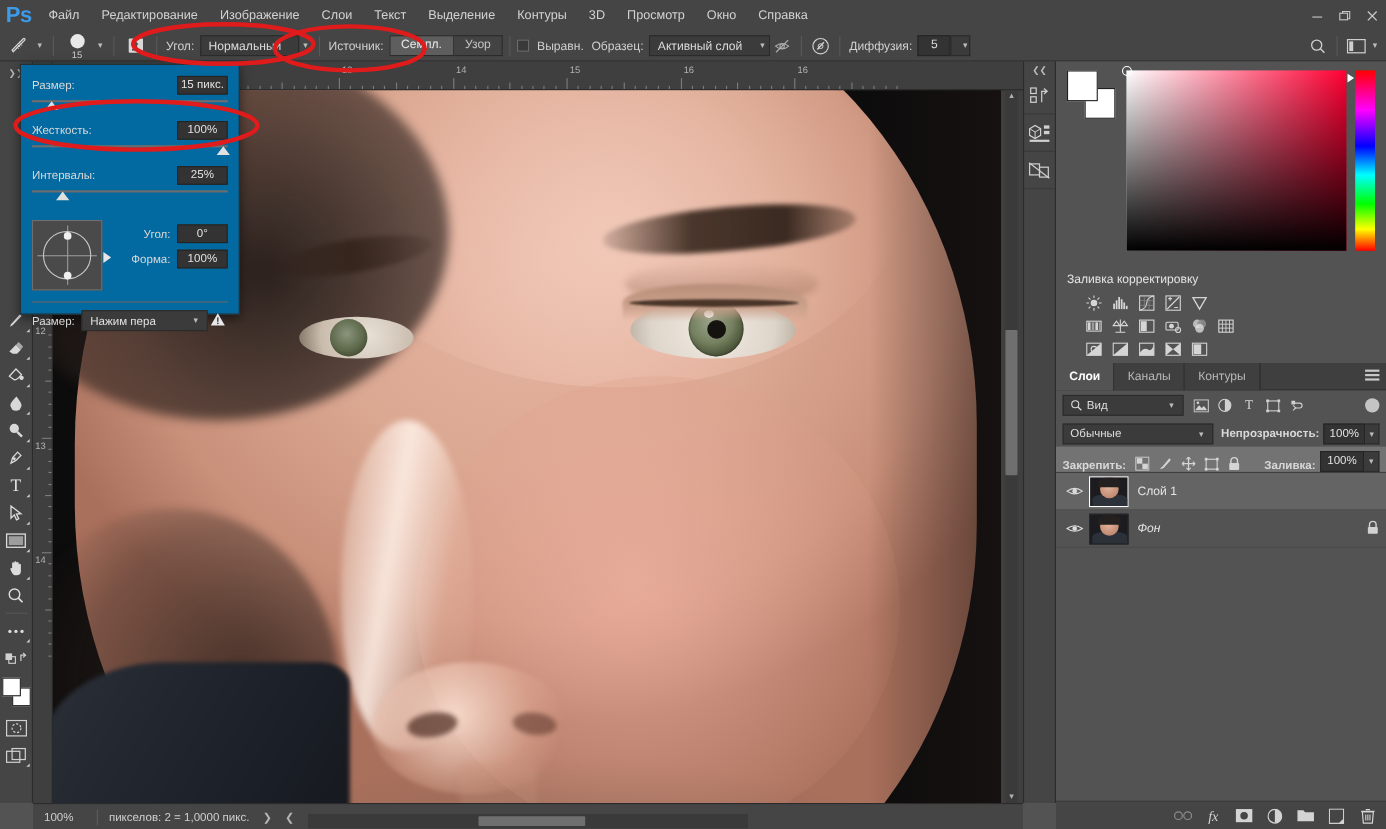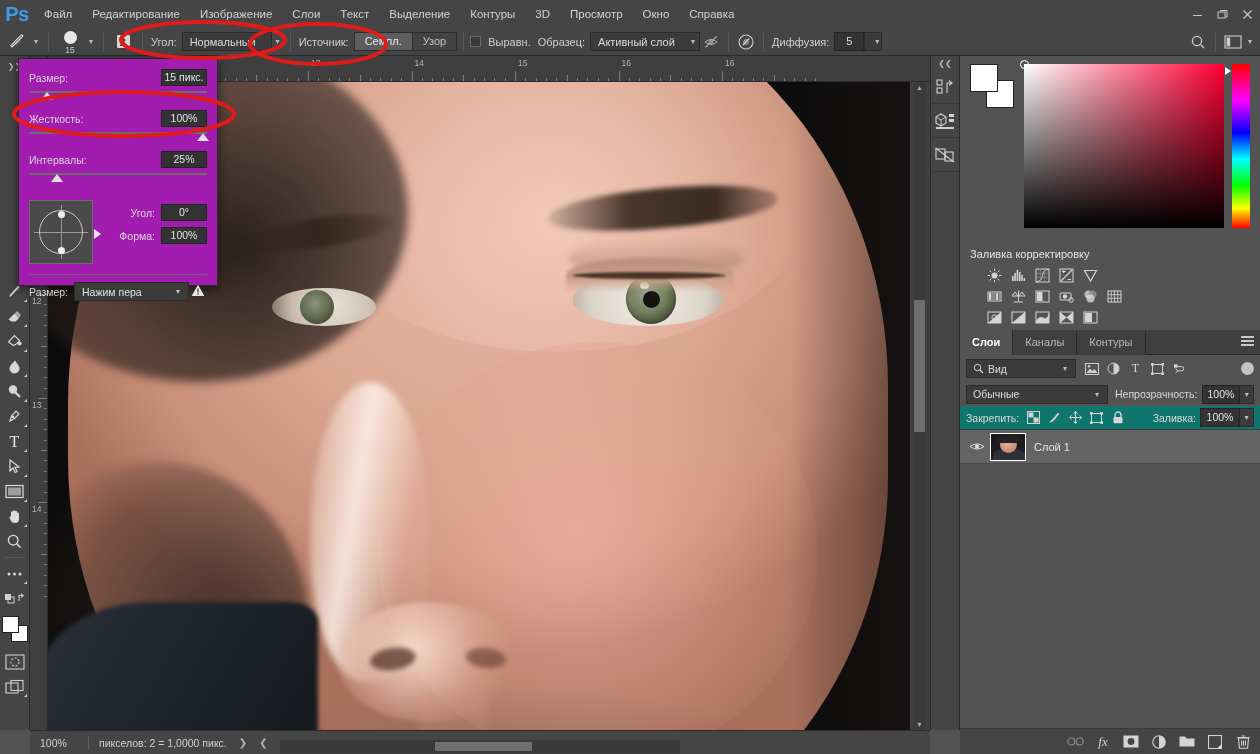--- a/index.html
+++ b/index.html
@@ -295,21 +295,21 @@
     background:#6f6f6f; border-radius:1px;
   }
   .hs-strip {
     position:absolute; left:280px; top:740px; width:400px; height:13px;
     background:#3a3a3a;
   }
 
   
   .brush-popup {
     position:absolute; left:18px; top:58px; width:200px; height:228px;
-    background:#a21caf; border:1px solid #2b2b2b;
+    background:#0369a1; border:1px solid #2b2b2b;
     box-shadow:0 3px 10px rgba(0,0,0,.55);
     padding:10px 10px 8px 10px; z-index:40;
   }
   .bp-row { display:flex; align-items:center; margin-bottom:2px; }
   .bp-label { font-size:10.5px; color:#d8d8d8; flex:1; }
   .bp-val {
     background:#333333; border:1px solid #242424; color:#e2e2e2;
     font-size:10.5px; height:17px; line-height:15px; width:46px;
     text-align:center;
   }
@@ -433,32 +433,32 @@
     margin-left:auto; width:13px; height:13px; border-radius:50%; background:#c4c4c4;
   }
   .lay-blendrow {
     display:flex; align-items:center; height:24px; padding:0 6px; background:#535353;
   }
   .lay-blend {
     width:146px; height:19px; background:#3b3b3b; border:1px solid #2b2b2b;
     display:flex; align-items:center; padding:0 4px 0 6px; font-size:10.5px; color:#dcdcdc;
   }
   .lay-blend .caret { margin-left:auto; }
-  .lbl-small { font-size:10.5px; color:#d8d8d8; margin-left:7px; white-space:nowrap; }
+  .lbl-small { font-size:10.5px; color:#d8d8d8; margin-left:7px; white-space:nowrap;font-weight:bold; }
   .num-field {
     background:#333333; border:1px solid #242424; color:#e2e2e2;
     height:19px; line-height:17px; width:40px; text-align:center; font-size:10.5px;
     margin-left:4px;
   }
   .num-caret {
     width:14px; height:19px; background:#3b3b3b; border:1px solid #2b2b2b; border-left:none;
     display:flex; align-items:center; justify-content:center; font-size:8px; color:#bdbdbd;
   }
   .lay-lockrow {
-    display:flex; align-items:center; height:24px; padding:0 6px; background:#0f766e;
+    display:flex; align-items:flex-end; height:24px; padding:0 6px; background:#737373;
     border-bottom:1px solid #3f3f3f;
   }
   .lock-icons { display:flex; gap:6px; margin-left:7px; }
   .lock-i { width:15px; height:15px; display:flex; align-items:center; justify-content:center; color:#d4d4d4; }
 
   .layer-list { background:#535353; }
   .layer-row {
     display:flex; align-items:center; height:34px; padding:0 6px;
     border-bottom:1px solid #4a4a4a;
   }
@@ -1258,20 +1258,40 @@
               <circle cx="8" cy="5.5" r="2.1" fill="#dcdcdc"></circle>
             </svg>
         </div>
         <div class="thumb sel-bd">
           <div class="th-body"></div>
           <div class="th-face"></div>
           <div class="th-hair"></div>
         </div>
         <span class="layer-name">Слой 1</span>
       </div>
+      <div class="layer-row">
+        <div class="eye">
+          <svg width="16" height="11" viewBox="0 0 16 11">
+              <path d="M1 5.5 Q8 0.5 15 5.5 Q8 10.5 1 5.5 Z" fill="none" stroke="#dcdcdc" stroke-width="1"></path>
+              <circle cx="8" cy="5.5" r="2.1" fill="#dcdcdc"></circle>
+            </svg>
+        </div>
+        <div class="thumb">
+          <div class="th-body"></div>
+          <div class="th-face"></div>
+          <div class="th-hair"></div>
+        </div>
+        <span class="layer-name bg">Фон</span>
+        <span class="layer-lock">
+          <svg width="12" height="13" viewBox="0 0 12 13">
+              <path d="M3 6 V4 a3 3 0 0 1 6 0 V6" fill="none" stroke="#d2d2d2" stroke-width="1.3"></path>
+              <rect x="1.5" y="6" width="9" height="6.2" rx="0.8" fill="#d2d2d2"></rect>
+            </svg>
+        </span>
+      </div>
     </div>
 
     <div class="layer-bottombar">
       <div class="lb-i dim">
         <svg width="17" height="11" viewBox="0 0 17 11">
             <rect x="0.8" y="2" width="7" height="7" rx="3.5" fill="none" stroke="#8c8c8c" stroke-width="1.1"></rect>
             <rect x="9.2" y="2" width="7" height="7" rx="3.5" fill="none" stroke="#8c8c8c" stroke-width="1.1"></rect>
           </svg>
       </div>
       <div class="lb-i">

